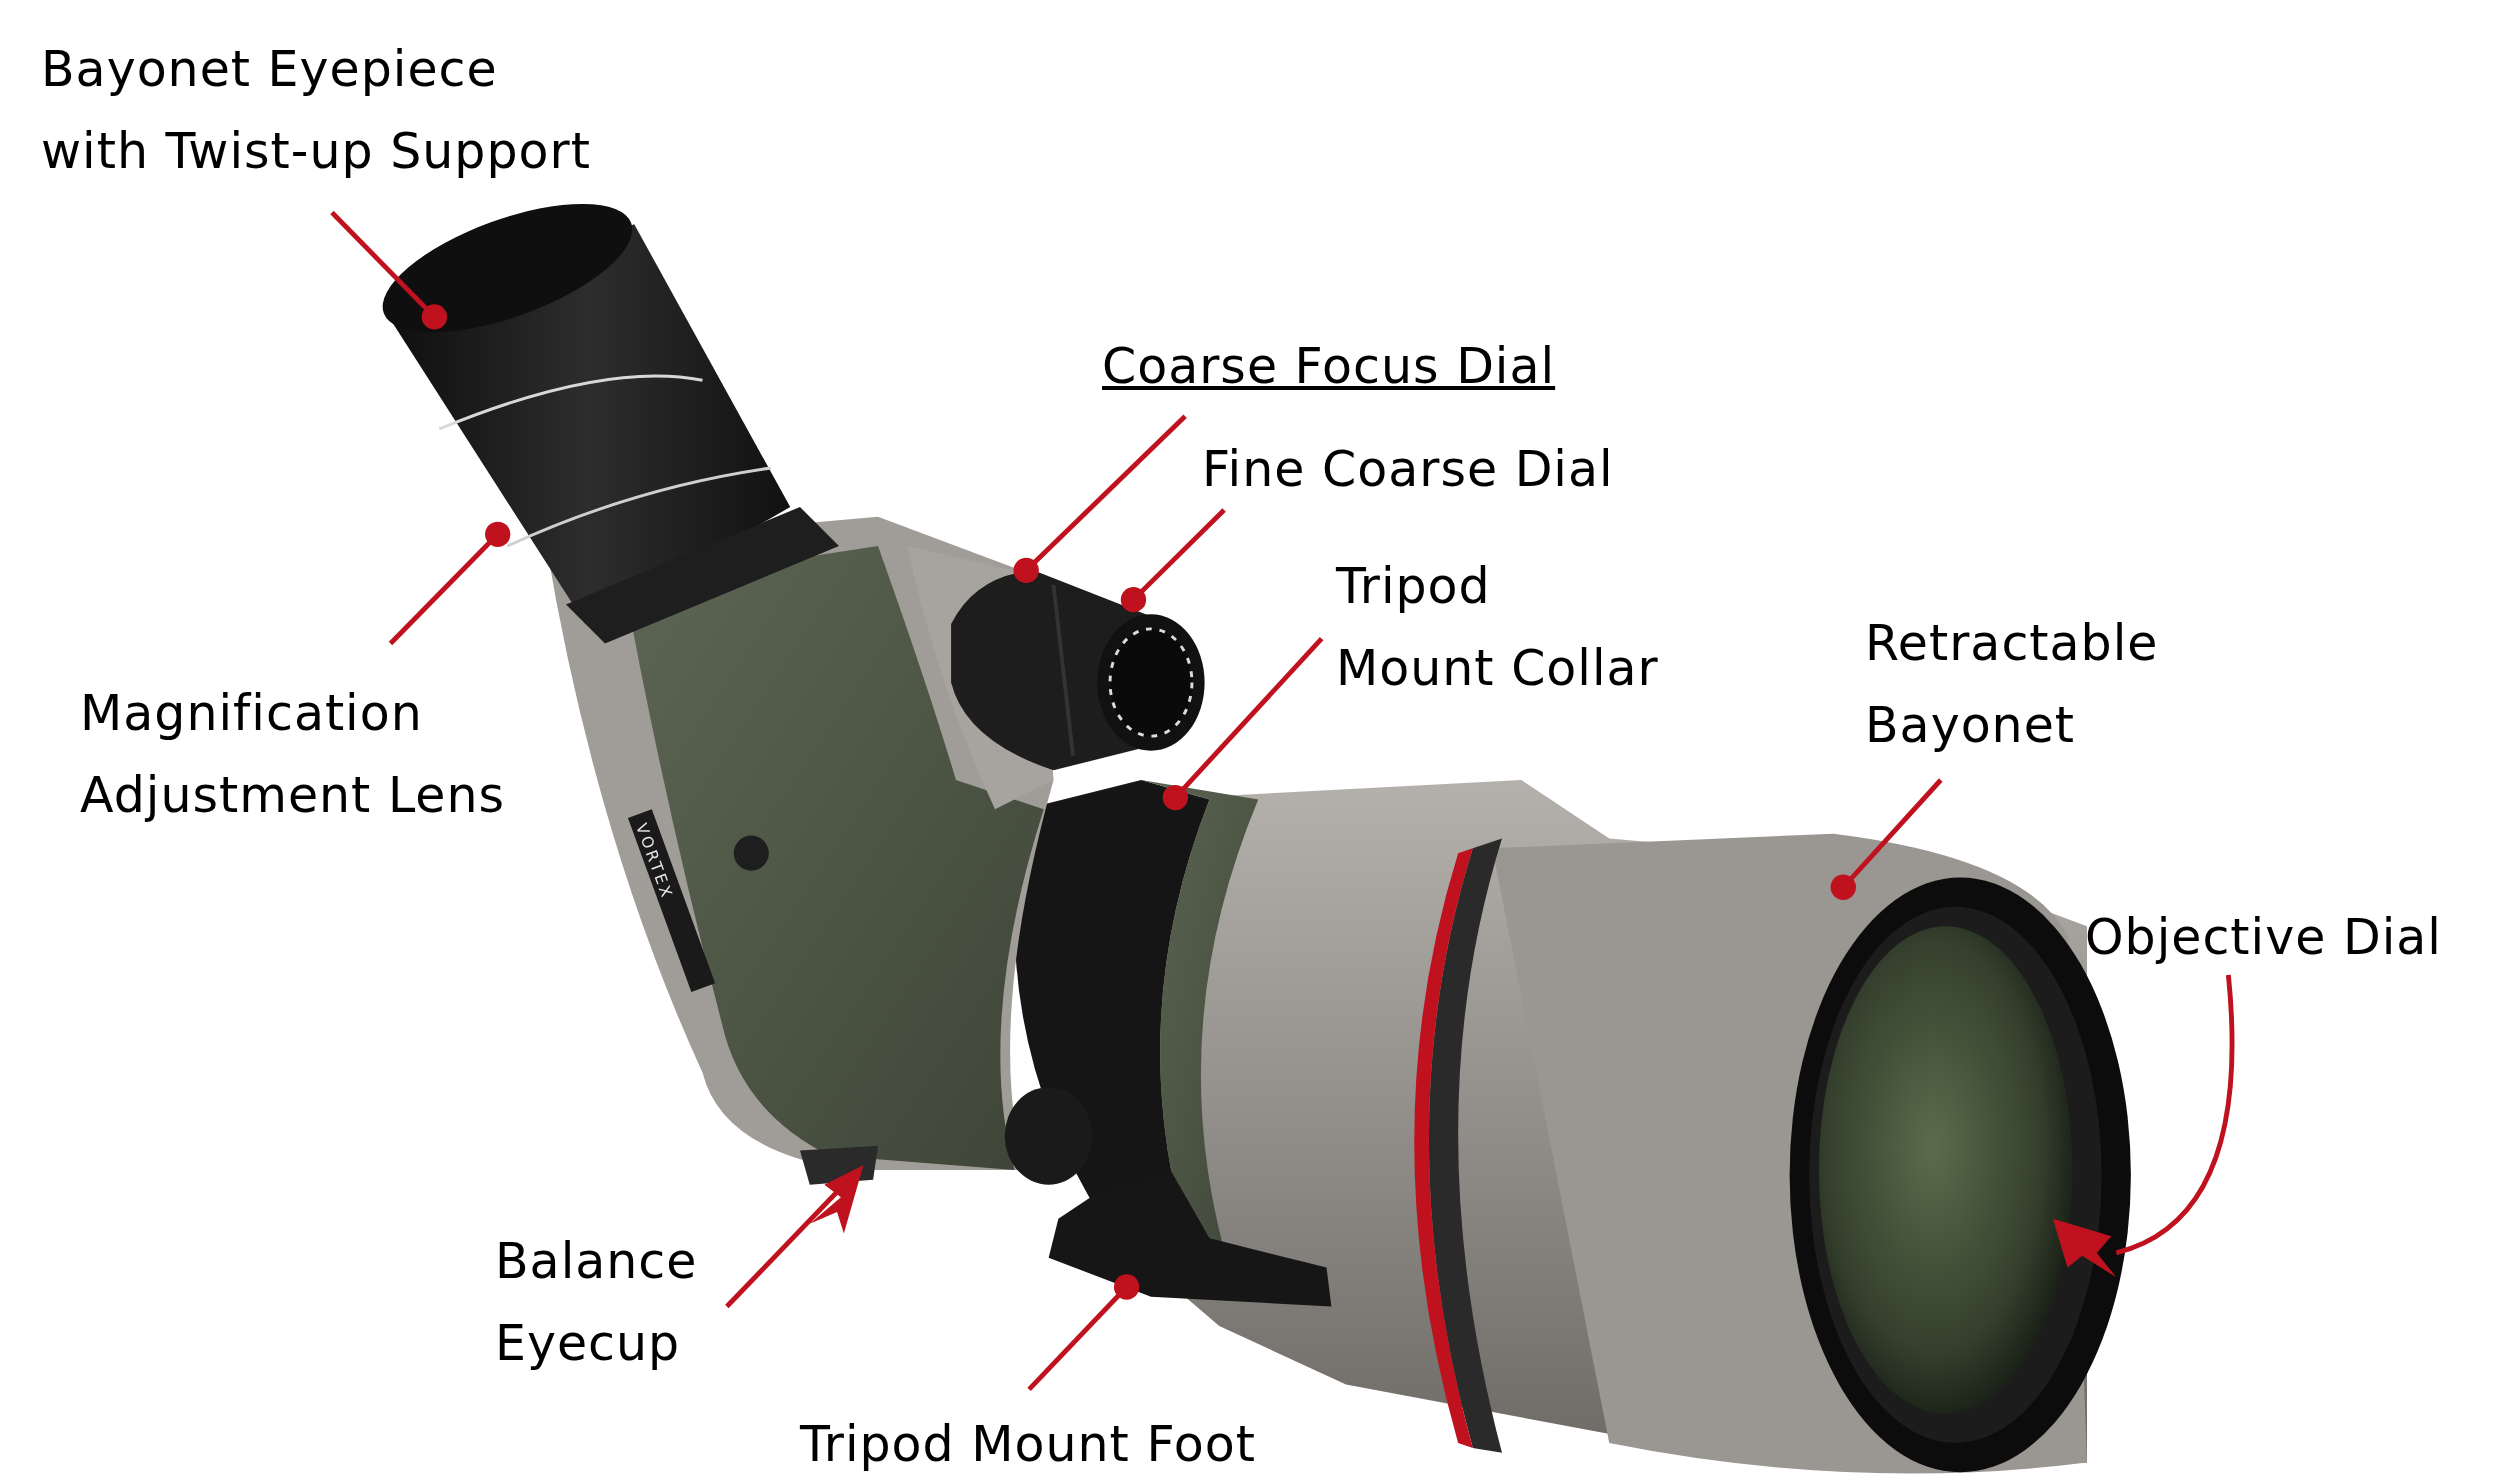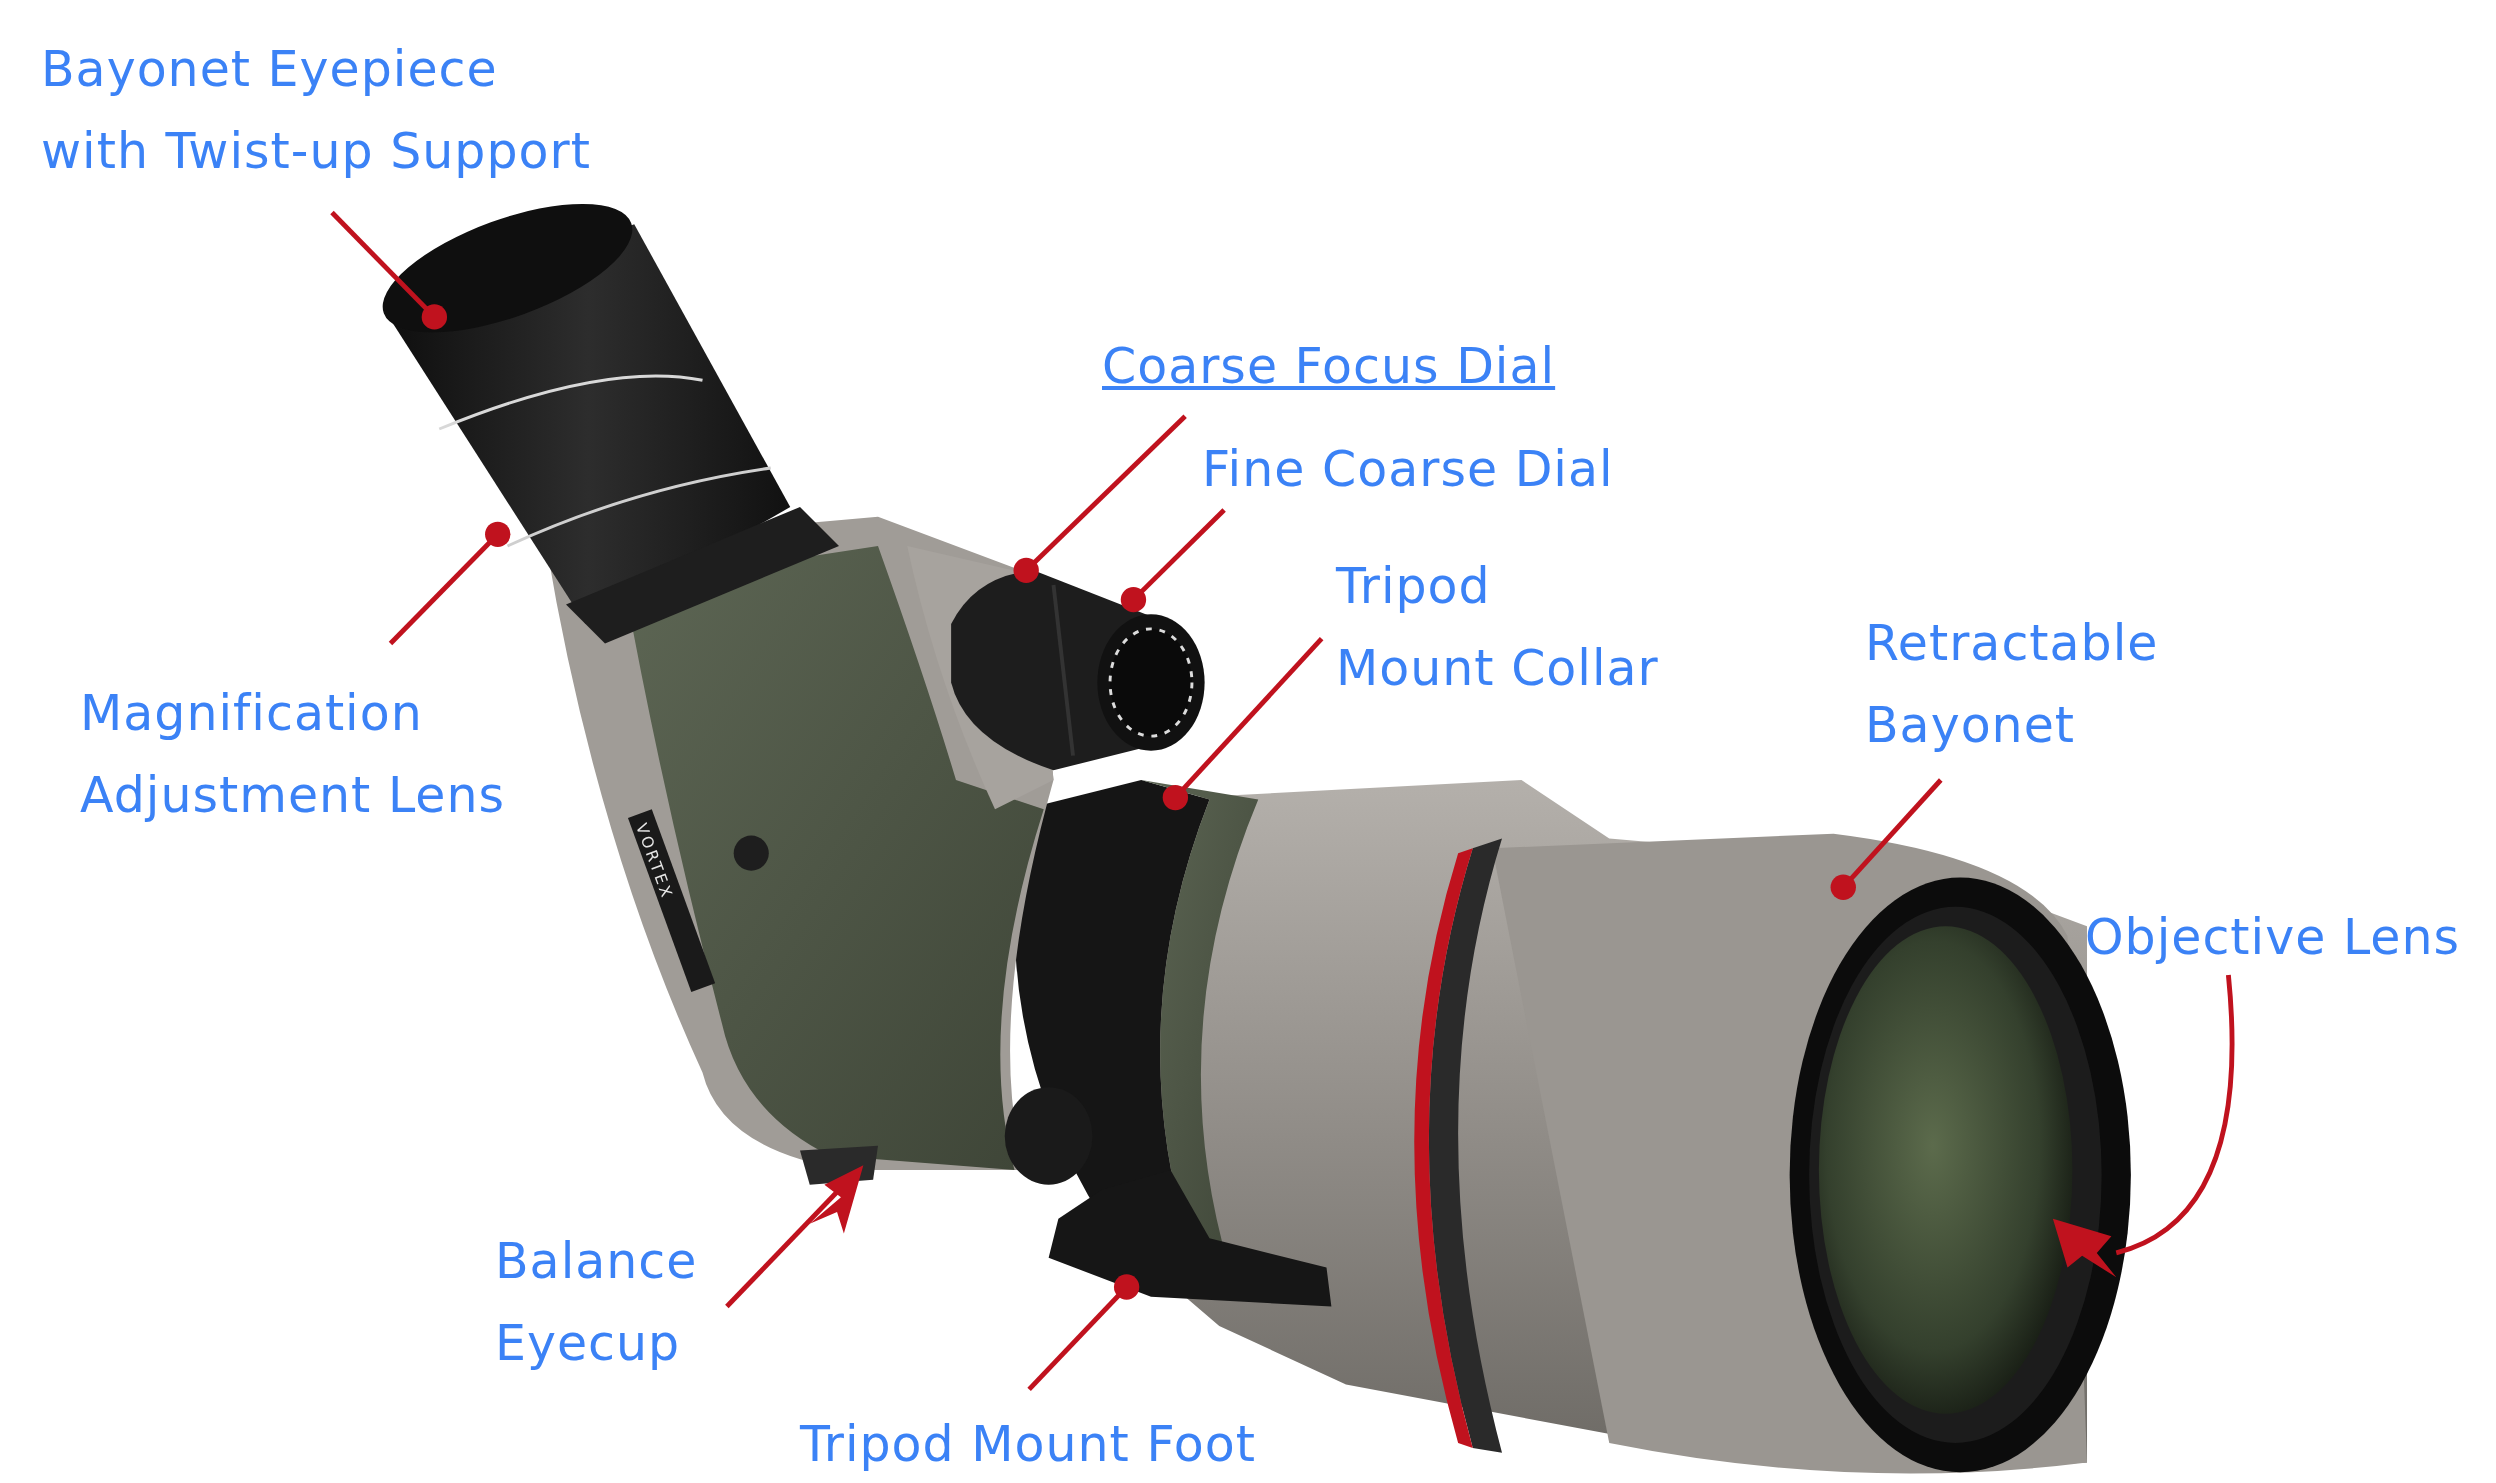--- a/index.html
+++ b/index.html
@@ -1,19 +1,19 @@
 <!DOCTYPE html>
 <html><head>
 <meta charset="utf-8">
 <style>
   html, body { margin:0; padding:0; background:#ffffff; }
   body { width:2497px; height:1483px; position:relative; overflow:hidden;
          font-family:"DejaVu Sans", sans-serif; }
   .canvas { position:absolute; left:0; top:0; width:2497px; height:1483px; }
-  .label { position:absolute; color:#3b82f6; font-size:49px; line-height:82px;
+  .label { position:absolute; color:#000000; font-size:49px; line-height:82px;
            letter-spacing:1px; white-space:nowrap; font-family:"DejaVu Sans", sans-serif; }
   .label span { display:block; }
 </style>
 </head>
 <body>
 
 <div class="canvas">
   <svg width="2497" height="1483" viewBox="0 0 2560 1521" xmlns="http://www.w3.org/2000/svg">
     <defs>
       <linearGradient id="greyBody" x1="0" y1="0" x2="0" y2="1">
@@ -128,21 +128,21 @@
   </div>
   <div class="label" style="left:1336px; top:546px;">
     <span>Tripod</span>
     <span>Mount Collar</span>
   </div>
   <div class="label" style="left:1865px; top:603px;">
     <span>Retractable</span>
     <span>Bayonet</span>
   </div>
   <div class="label" style="left:2085px; top:897px;">
-    <span>Objective Lens</span>
+    <span>Objective Dial</span>
   </div>
   <div class="label" style="left:80px; top:673px;">
     <span>Magnification</span>
     <span>Adjustment Lens</span>
   </div>
   <div class="label" style="left:495px; top:1221px;">
     <span>Balance</span>
     <span>Eyecup</span>
   </div>
   <div class="label" style="left:800px; top:1404px;">

